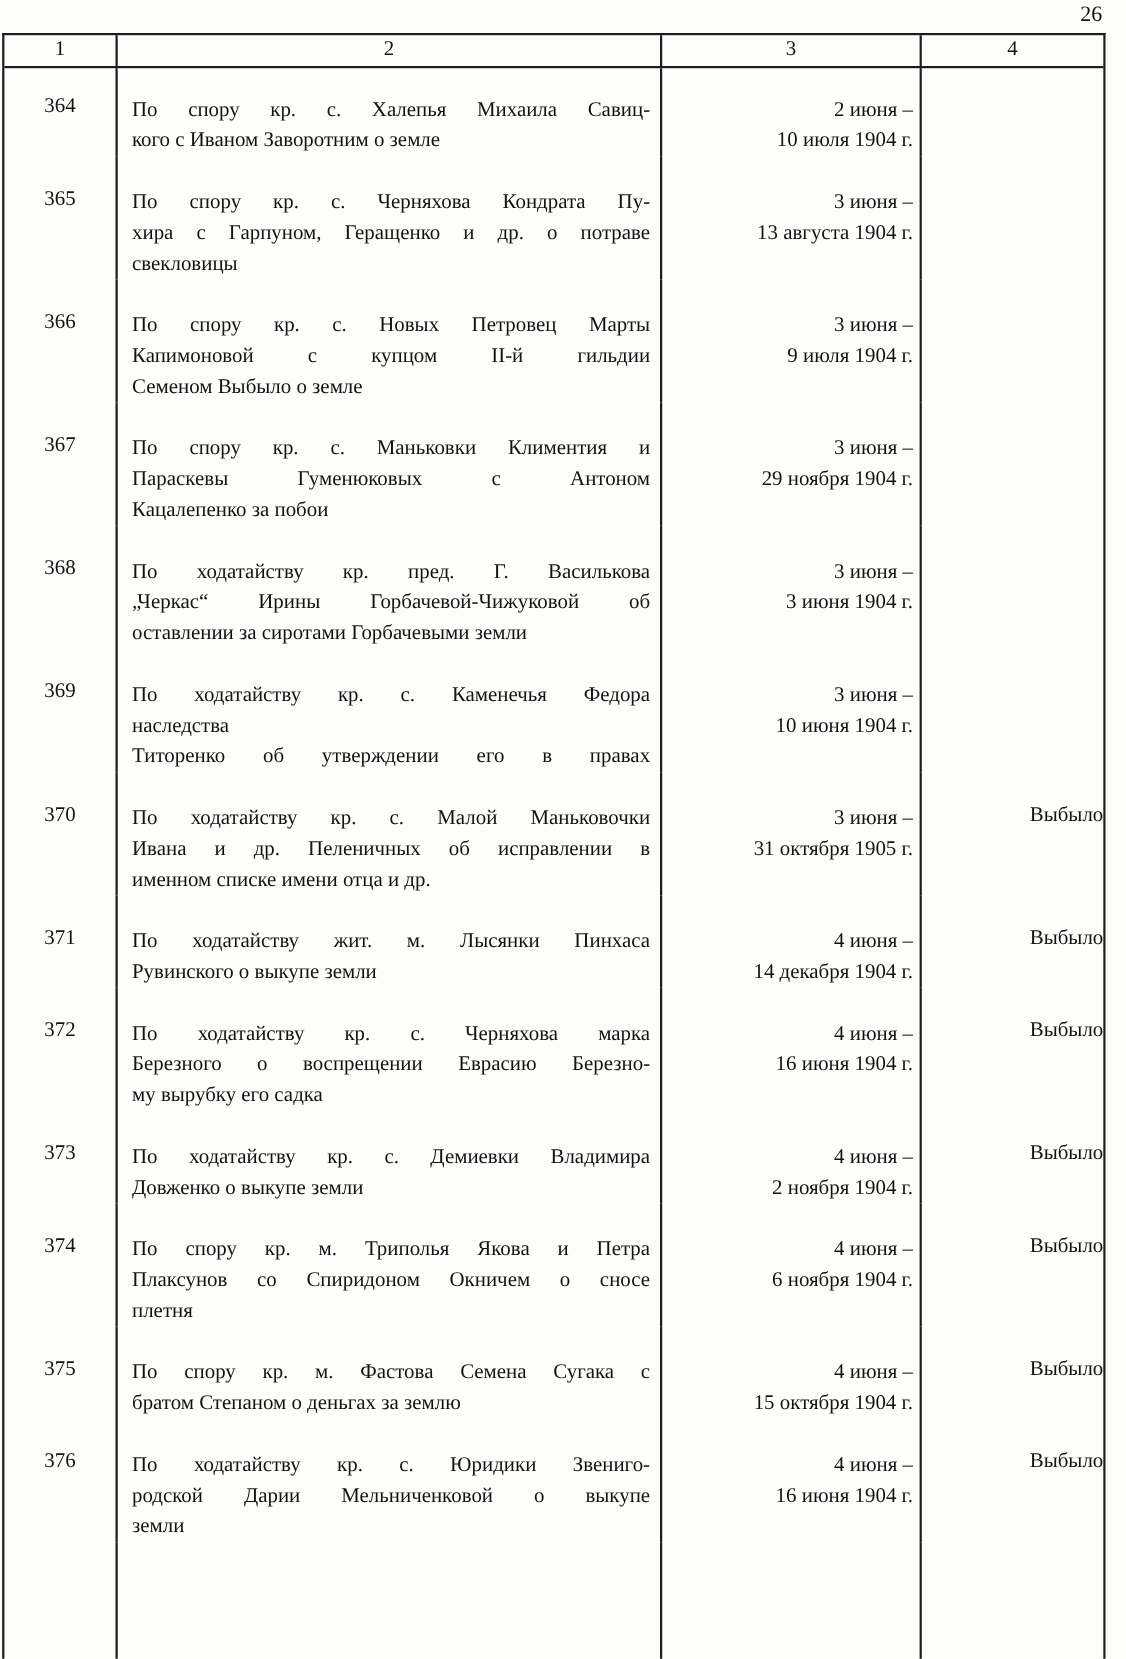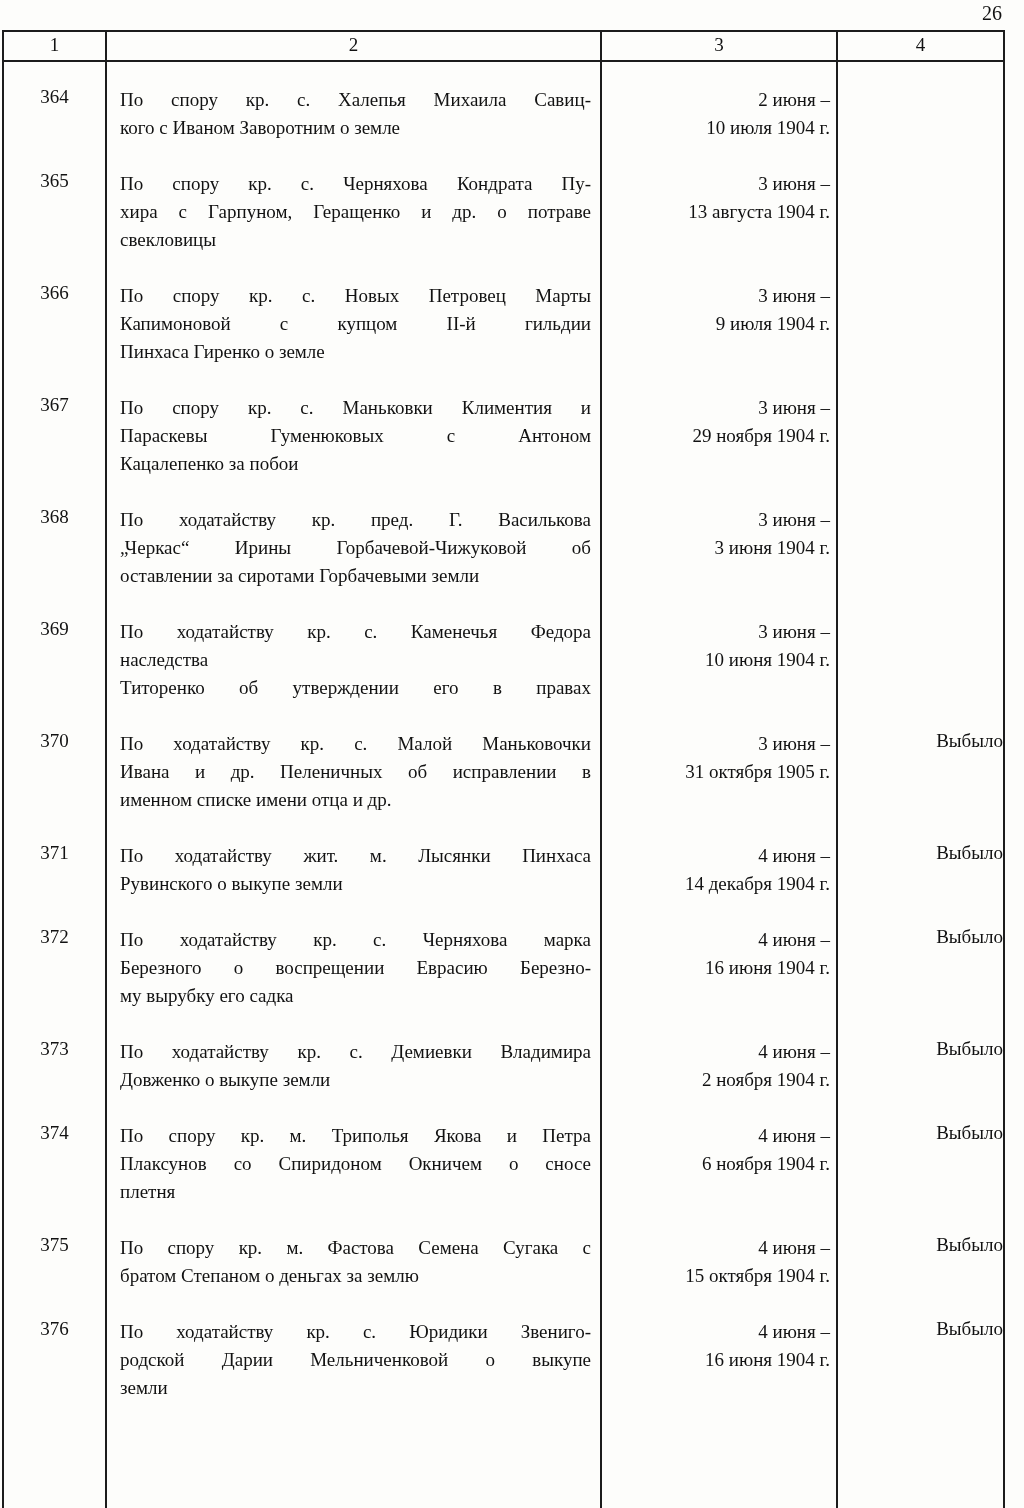--- a/index.html
+++ b/index.html
@@ -105,21 +105,21 @@
     </div>
   </div>
 
   <div class="tr">
     <div class="td c1">
       <span>366</span>
     </div>
     <div class="td c2">
           <div class="line">По спору кр. с. Новых Петровец Марты</div>
           <div class="line">Капимоновой с купцом II-й гильдии</div>
-          <div class="line last">Пинхаса Гиренко о земле</div>
+          <div class="line last">Семеном Выбыло о земле</div>
         </div>
     <div class="td c3">
           <div class="dline">3 июня –</div>
           <div class="dline">9 июля 1904 г.</div>
         </div>
     <div class="td c4">
       <span></span>
     </div>
   </div>
 

